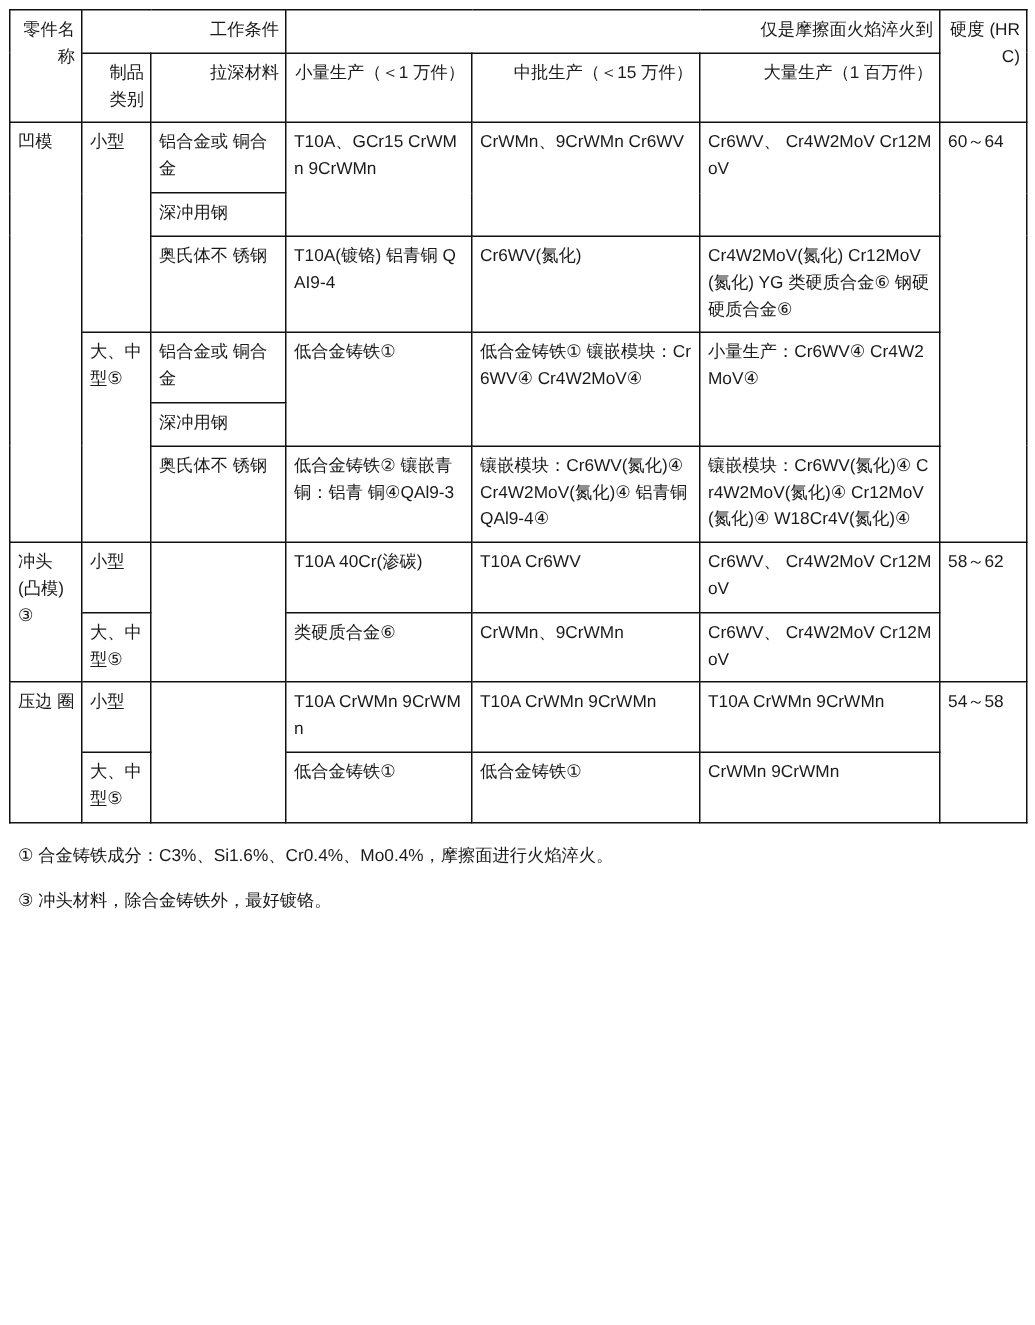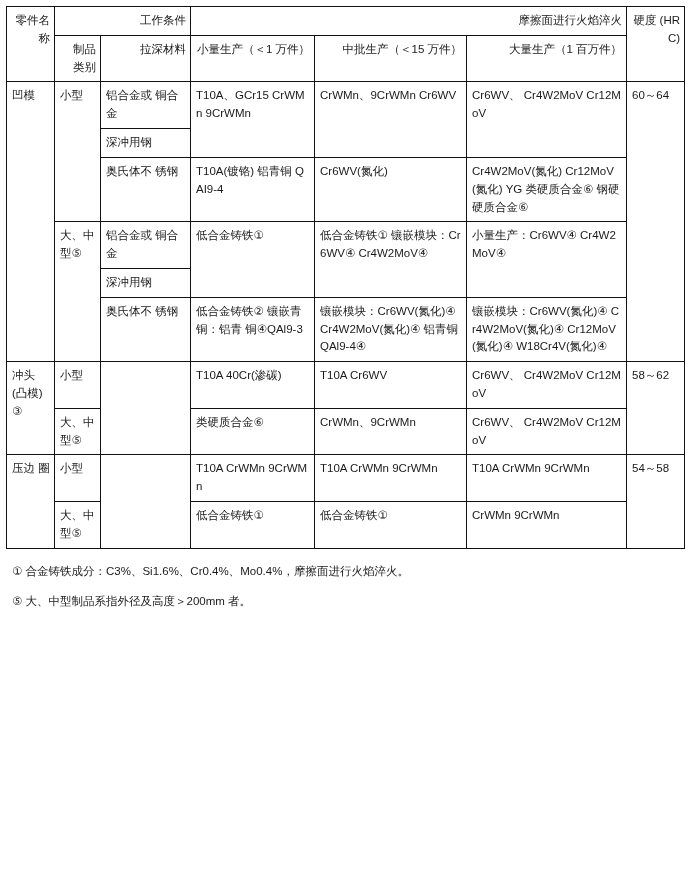--- a/index.html
+++ b/index.html
@@ -59,21 +59,21 @@
       <col style="width:124px">
       <col style="width:152px">
       <col style="width:160px">
       <col style="width:58px">
     </colgroup>
 
     <tbody>
         <tr class="hdr">
       <td rowspan="2" style="border-bottom:1px solid #111">零件名 称</td>
       <td colspan="2">工作条件</td>
-      <td colspan="3">摩擦面进行火焰淬火</td>
+      <td colspan="3">仅是摩擦面火焰淬火到</td>
       <td rowspan="2">硬度 (HRC)</td>
     </tr>
 
     <tr class="hdr">
       <td>制品 类别</td>
       <td>拉深材料</td>
       <td>小量生产（＜1 万件）</td>
       <td>中批生产（＜15 万件）</td>
       <td>大量生产（1 百万件）</td>
     </tr>
@@ -147,16 +147,16 @@
       <td>大、中 型⑤</td>
       <td>低合金铸铁①</td>
       <td>低合金铸铁①</td>
       <td>CrWMn 9CrWMn</td>
     </tr>
   </tbody>
     </table>
 
   <div class="notes">
     <div class="note">① 合金铸铁成分：C3%、Si1.6%、Cr0.4%、Mo0.4%，摩擦面进行火焰淬火。</div>
-    <div class="note">⑤ 大、中型制品系指外径及高度＞200mm 者。</div>
+    <div class="note">③ 冲头材料，除合金铸铁外，最好镀铬。</div>
   </div>
 
 </div>
 
 </body></html>

